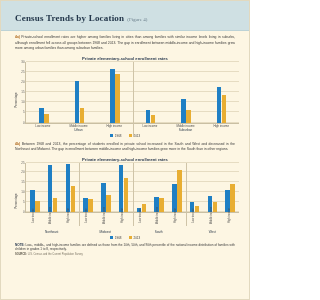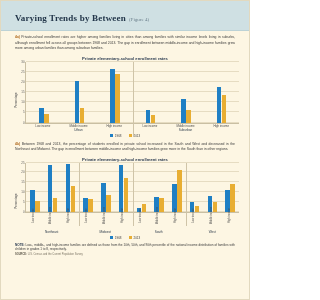--- a/index.html
+++ b/index.html
@@ -157,21 +157,21 @@
     font-size:2.6px;color:#7a7363;
   }
   .source b{color:#5c5648;}
 </style>
 </head>
 <body>
 
 <div class="page">
 
   <div class="header-band">
-    <span class="title">Varying Trends by Between</span><span class="figno">(Figure 4)</span>
+    <span class="title">Census Trends by Location</span><span class="figno">(Figure 4)</span>
   </div>
 
   <div class="para">
     <b>4a)</b><span> Private-school enrollment rates are higher among families living in cities than among families with similar income levels living in suburbs, although enrollment fell across all groups between 1968 and 2013. The gap in enrollment between middle-income and high-income families grew more among urban families than among suburban families.</span>
   </div>
 
   <div class="chart-title">Private elementary-school enrollment rates</div>
 
   <div class="chart-wrap">
     <div class="chart">

